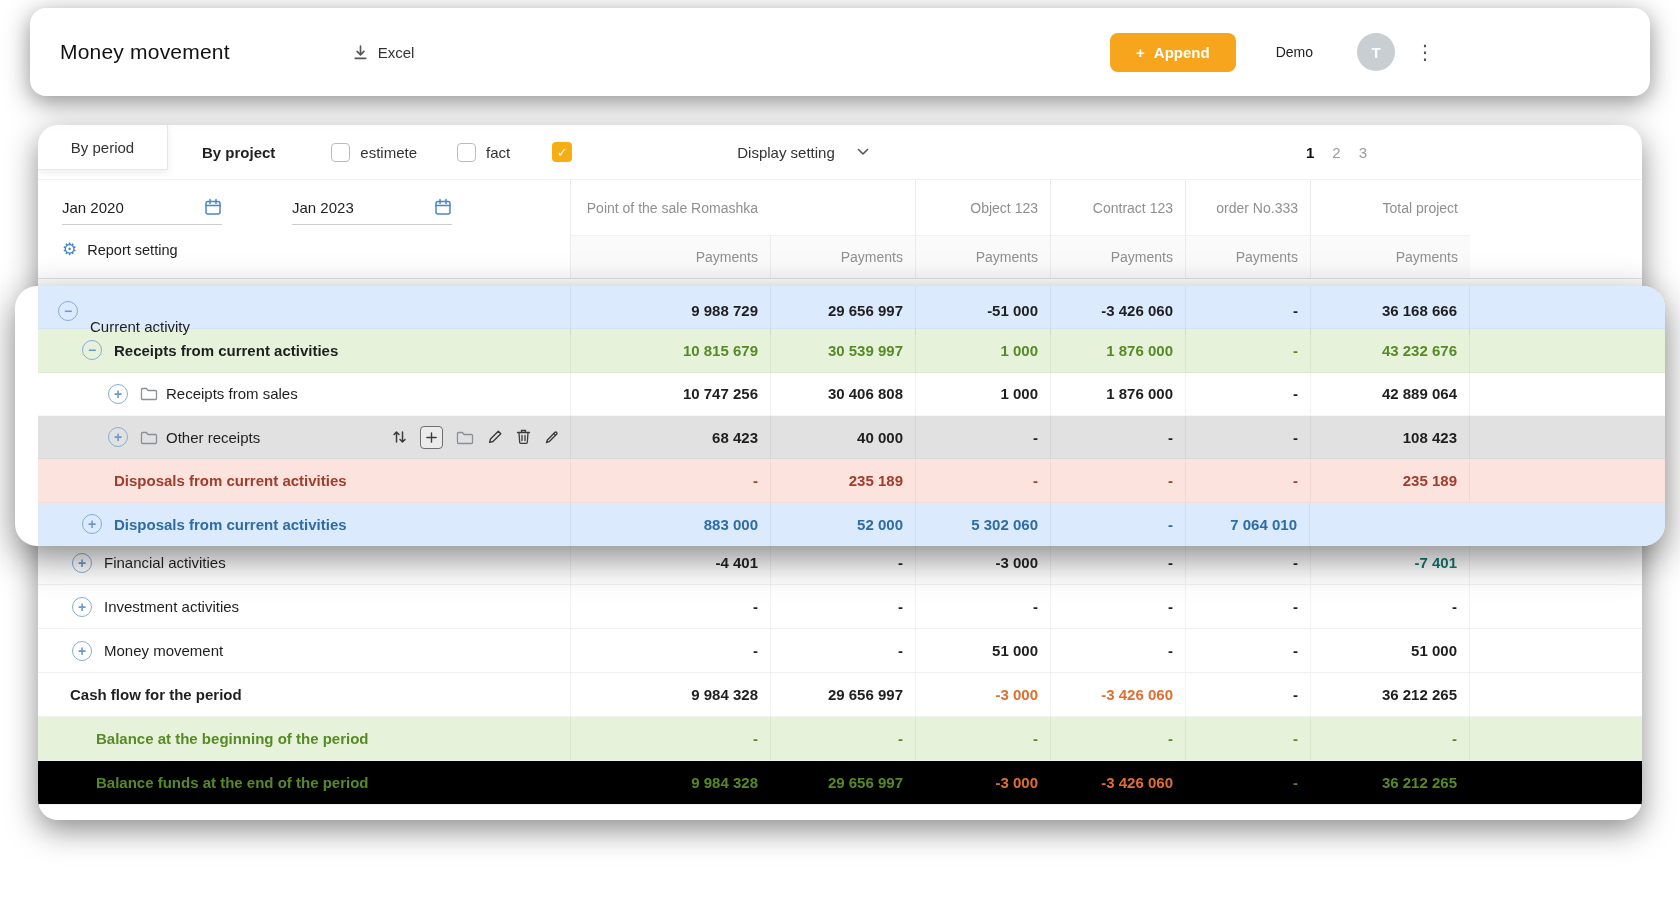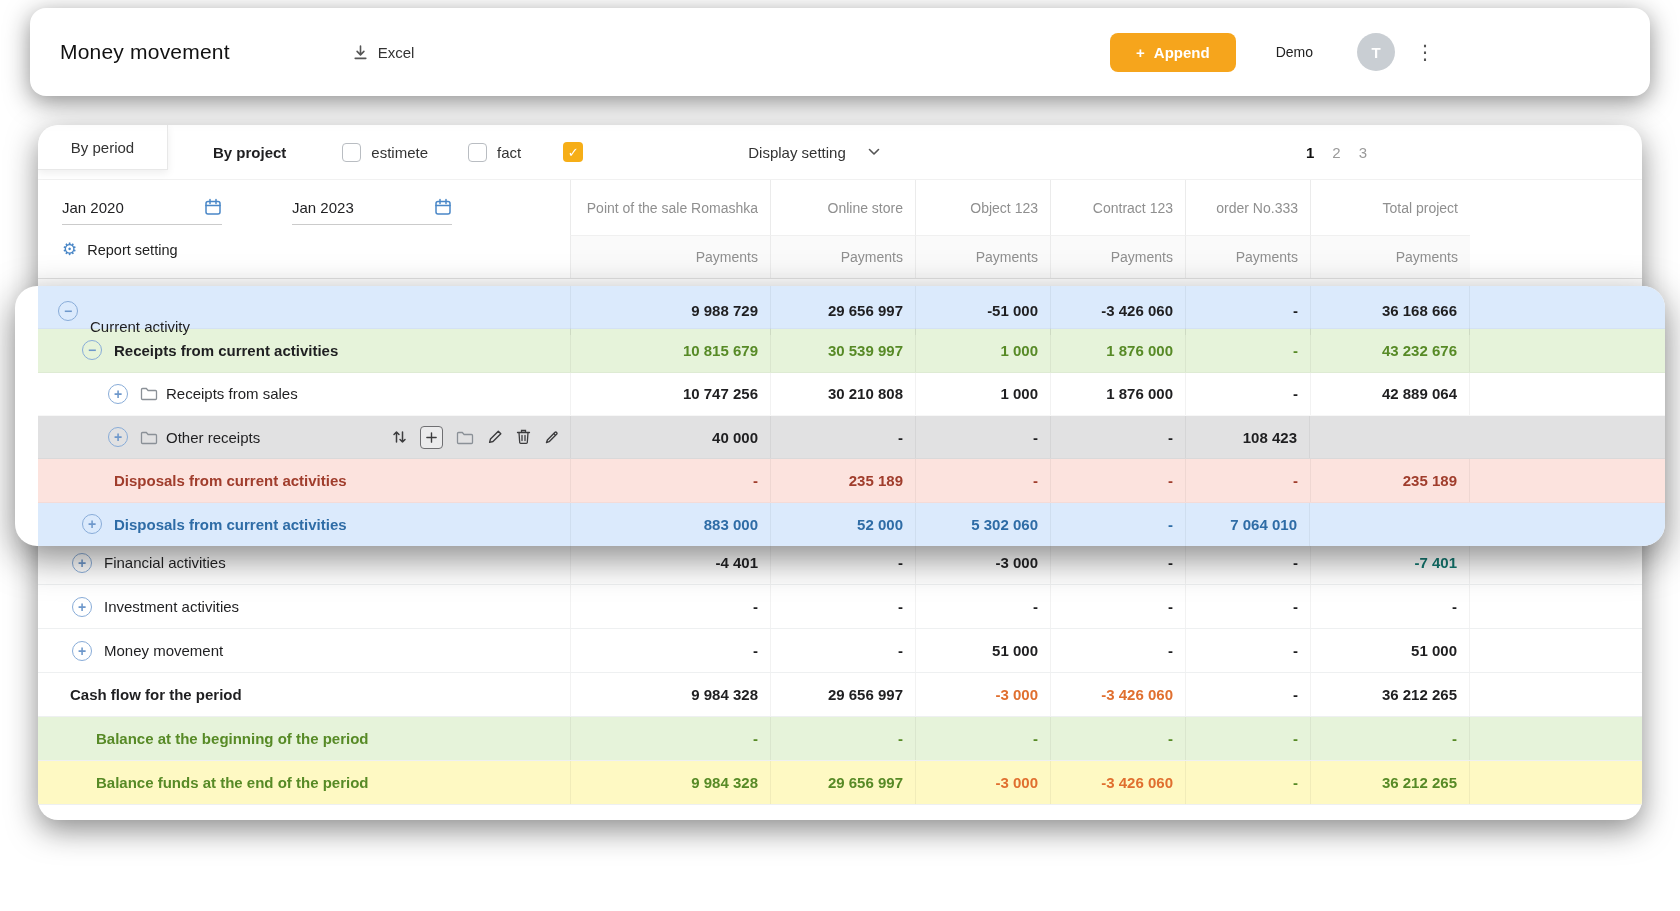--- a/index.html
+++ b/index.html
@@ -21,21 +21,21 @@
             display:flex; align-items:center; justify-content:center; font-size:15px; font-weight:600; }
   .kebab { margin-left:20px; font-size:20px; color:#555; cursor:pointer; line-height:1; }
 
   
   .main-card { position:absolute; left:38px; top:125px; width:1604px; height:695px; background:#fff;
                border-radius:20px; box-shadow:0 10px 30px rgba(25,25,25,.5); z-index:1; overflow:hidden; }
   .toolbar { display:flex; align-items:center; height:55px; border-bottom:1px solid #f1f1f1; }
   .tab-period { align-self:flex-start; width:130px; height:45px; display:flex; align-items:center; justify-content:center;
                 font-size:15px; color:#333; background:#fff; border-right:1px solid #e8e8e8; border-bottom:1px solid #e8e8e8;
                 border-top-left-radius:20px; box-shadow:0 3px 8px rgba(0,0,0,.07); cursor:pointer; }
-  .tab-project { margin-left:45px; font-size:15px; font-weight:600; color:#1f1f21; cursor:pointer; }
+  .tab-project { margin-left:34px; font-size:15px; font-weight:600; color:#1f1f21; cursor:pointer; }
   .cb { display:flex; align-items:center; gap:10px; font-size:15px; color:#333; cursor:pointer; }
   .cb.first { margin-left:56px; } .cb.second { margin-left:40px; }
   .cbbox { width:19px; height:19px; border:1.6px solid #b9bdc2; border-radius:4px; background:#fff; display:inline-block; }
   .cb-accent { margin-left:42px; width:20px; height:20px; border-radius:4px; background:#f6ae17; color:#fff;
                display:flex; align-items:center; justify-content:center; font-size:13px; font-weight:700; cursor:pointer; }
   .cb-accent::after { content:"✓"; }
   .display-setting { margin-left:165px; display:flex; align-items:center; gap:22px; font-size:15px; color:#333; cursor:pointer; }
   .pagination { margin-left:auto; margin-right:275px; display:flex; gap:18px; font-size:15px; }
   .page { color:#9a9a9a; cursor:pointer; }
   .page.active { color:#111; font-weight:700; }
@@ -157,21 +157,20 @@
             </span>
           </div>
         </div>
         <div class="report-setting">
           <span class="gear">⚙</span>
           <span>Report setting</span>
         </div>
       </div>
 
     <div class="hcell" style="grid-area: 1 / 2;">Point of the sale Romashka</div>
-        <div class="hcell" style="grid-area: 1 / 3;">Online store</div>
         <div class="hcell" style="grid-area: 1 / 4;">Object 123</div>
         <div class="hcell" style="grid-area: 1 / 5;">Contract 123</div>
         <div class="hcell" style="grid-area: 1 / 6;">order No.333</div>
         <div class="hcell" style="grid-area: 1 / 7;">Total project</div>
         <div class="pcell" style="grid-area: 2 / 2;">Payments</div>
         <div class="pcell" style="grid-area: 2 / 3;">Payments</div>
         <div class="pcell" style="grid-area: 2 / 4;">Payments</div>
         <div class="pcell" style="grid-area: 2 / 5;">Payments</div>
         <div class="pcell" style="grid-area: 2 / 6;">Payments</div>
         <div class="pcell" style="grid-area: 2 / 7;">Payments</div>
@@ -231,21 +230,21 @@
             <div class="lcell" style="padding-left: 58px;">
               <span class="rlabel" style="color: rgb(87, 138, 38); font-weight: 700;">Balance at the beginning of the period</span>
             </div>
             <div class="vcell" style="color: rgb(87, 138, 38);">-</div>
             <div class="vcell" style="color: rgb(87, 138, 38);">-</div>
             <div class="vcell" style="color: rgb(87, 138, 38);">-</div>
             <div class="vcell" style="color: rgb(87, 138, 38);">-</div>
             <div class="vcell" style="color: rgb(87, 138, 38);">-</div>
             <div class="vcell last" style="color: rgb(87, 138, 38);">-</div>
           </div>
-          <div class="trow" style="background: #fef9c3;">
+          <div class="trow" style="background: #000000;">
             <div class="lcell" style="padding-left: 58px;">
               <span class="rlabel" style="color: rgb(87, 138, 38); font-weight: 700;">Balance funds at the end of the period</span>
             </div>
             <div class="vcell" style="color: rgb(87, 138, 38);">9 984 328</div>
             <div class="vcell" style="color: rgb(87, 138, 38);">29 656 997</div>
             <div class="vcell" style="color: rgb(224, 111, 47);">-3 000</div>
             <div class="vcell" style="color: rgb(224, 111, 47);">-3 426 060</div>
             <div class="vcell" style="color: rgb(87, 138, 38);">-</div>
             <div class="vcell last" style="color: rgb(87, 138, 38);">36 212 265</div>
           </div>
@@ -283,21 +282,21 @@
           <div class="lcell" style="padding-left: 70px;">
             <span class="toggle">+</span>
             <span class="ficon">
               <svg width="18" height="15" viewBox="0 0 18 15">
                 <path d="M1.5 3.5a1 1 0 0 1 1-1h3.8l1.8 2h7.4a1 1 0 0 1 1 1v7a1 1 0 0 1-1 1H2.5a1 1 0 0 1-1-1z" stroke="#8a9097" fill="none" stroke-width="1.3"></path>
               </svg>
             </span>
             <span class="rlabel" style="color: rgb(31, 31, 33);">Receipts from sales</span>
           </div>
           <div class="vcell" style="color: rgb(31, 31, 33);">10 747 256</div>
-          <div class="vcell" style="color: rgb(31, 31, 33);">30 210 808</div>
+          <div class="vcell" style="color: rgb(31, 31, 33);">30 406 808</div>
           <div class="vcell" style="color: rgb(31, 31, 33);">1 000</div>
           <div class="vcell" style="color: rgb(31, 31, 33);">1 876 000</div>
           <div class="vcell" style="color: rgb(31, 31, 33);">-</div>
           <div class="vcell last" style="color: rgb(31, 31, 33);">42 889 064</div>
         </div>
         <div class="trow" style="background: rgb(225, 225, 226);">
           <div class="lcell" style="padding-left: 70px;">
             <span class="toggle">+</span>
             <span class="ficon">
               <svg width="18" height="15" viewBox="0 0 18 15">
@@ -333,20 +332,21 @@
                 </svg>
               </span>
               <span class="aicon">
                 <svg width="16" height="16" viewBox="0 0 16 16">
                   <path d="M2.5 13.5 3.4 11 11 3.3a1.3 1.3 0 0 1 1.8 1.8L5.1 12.7l-2.6.8z" stroke="currentColor" fill="none" stroke-width="1.4" stroke-linejoin="round"></path>
                   <path d="M9.8 4.5l1.8 1.8" stroke="currentColor" stroke-width="1.2"></path>
                 </svg>
               </span>
             </div>
           </div>
+          <div class="vcell" style="color: rgb(31, 31, 33);">68 423</div>
           <div class="vcell" style="color: rgb(31, 31, 33);">40 000</div>
           <div class="vcell" style="color: rgb(31, 31, 33);">-</div>
           <div class="vcell" style="color: rgb(31, 31, 33);">-</div>
           <div class="vcell" style="color: rgb(31, 31, 33);">-</div>
           <div class="vcell last" style="color: rgb(31, 31, 33);">108 423</div>
         </div>
         <div class="trow" style="background: rgb(252, 227, 222);">
           <div class="lcell" style="padding-left: 76px;">
             <span class="rlabel" style="color: rgb(160, 61, 44); font-weight: 700;">Disposals from current activities</span>
           </div>

